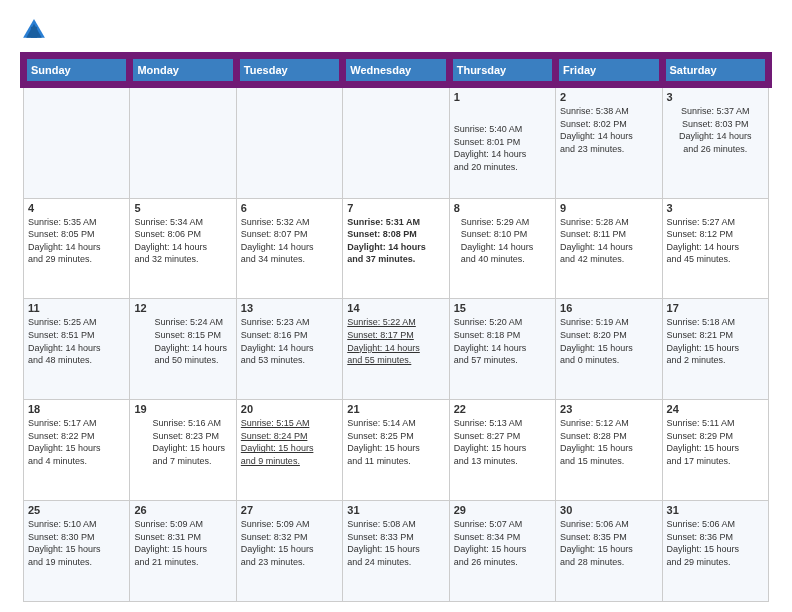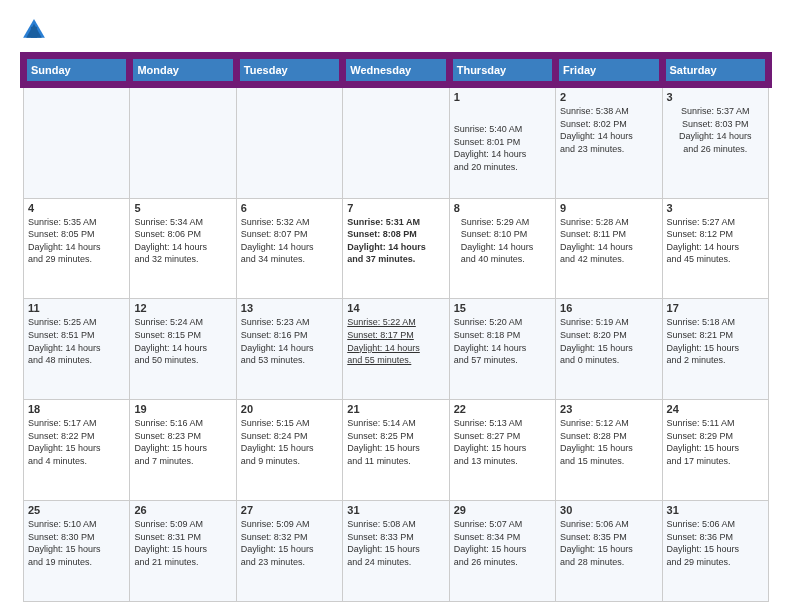--- a/index.html
+++ b/index.html
@@ -221,21 +221,21 @@
         <tr>
           <td>
             <div class="day-num">11</div>
             <div class="day-info" style="white-space: pre-line;">Sunrise: 5:25 AM
 Sunset: 8:51 PM
 Daylight: 14 hours
 and 48 minutes.</div>
           </td>
           <td>
             <div class="day-num">12</div>
-            <div class="day-info" style="white-space: pre-line;">Sunrise: 5:24 AM
+            <div class="day-info" style="white-space: pre-line; margin-left: 20px;">Sunrise: 5:24 AM
 Sunset: 8:15 PM
 Daylight: 14 hours
 and 50 minutes.</div>
           </td>
           <td>
             <div class="day-num">13</div>
             <div class="day-info" style="white-space: pre-line;">Sunrise: 5:23 AM
 Sunset: 8:16 PM
 Daylight: 14 hours
 and 53 minutes.</div>
@@ -272,28 +272,28 @@
         <tr>
           <td>
             <div class="day-num">18</div>
             <div class="day-info" style="white-space: pre-line;">Sunrise: 5:17 AM
 Sunset: 8:22 PM
 Daylight: 15 hours
 and 4 minutes.</div>
           </td>
           <td>
             <div class="day-num">19</div>
-            <div class="day-info" style="white-space: pre-line;">Sunrise: 5:16 AM
+            <div class="day-info" style="white-space: pre-line; margin-left: 18px;">Sunrise: 5:16 AM
 Sunset: 8:23 PM
 Daylight: 15 hours
 and 7 minutes.</div>
           </td>
           <td>
             <div class="day-num">20</div>
-            <div class="day-info" style="white-space: pre-line;">Sunrise: 5:15 AM
+            <div class="day-info" style="white-space: pre-line; text-decoration: underline;">Sunrise: 5:15 AM
 Sunset: 8:24 PM
 Daylight: 15 hours
 and 9 minutes.</div>
           </td>
           <td>
             <div class="day-num">21</div>
             <div class="day-info" style="white-space: pre-line;">Sunrise: 5:14 AM
 Sunset: 8:25 PM
 Daylight: 15 hours
 and 11 minutes.</div>

